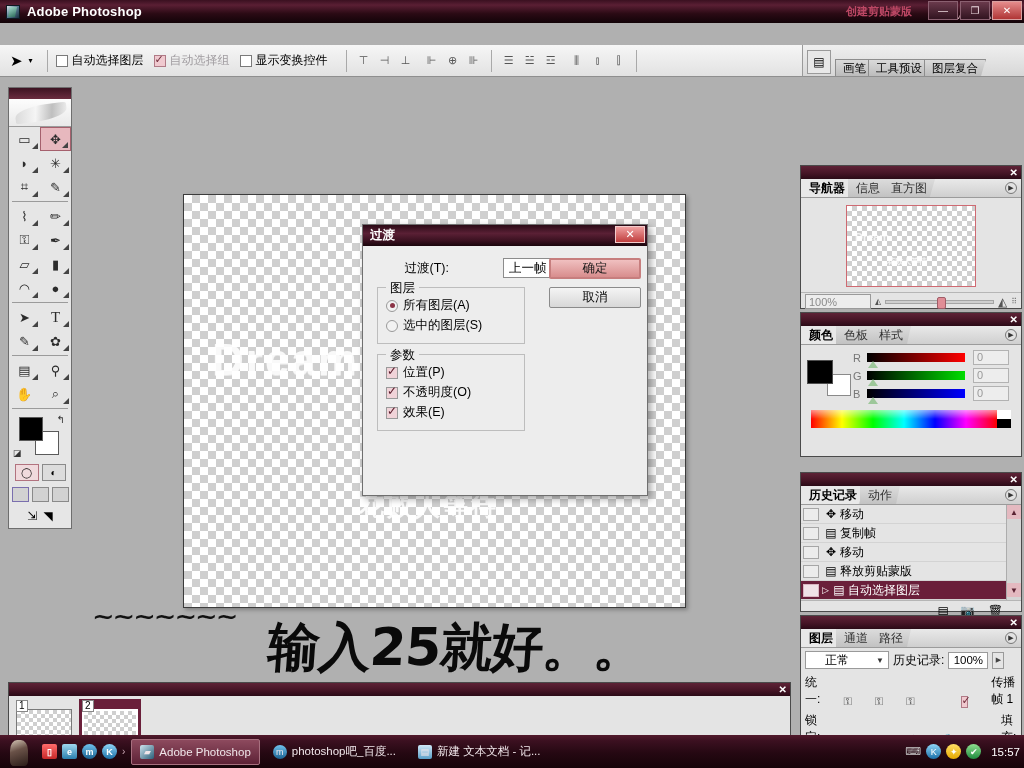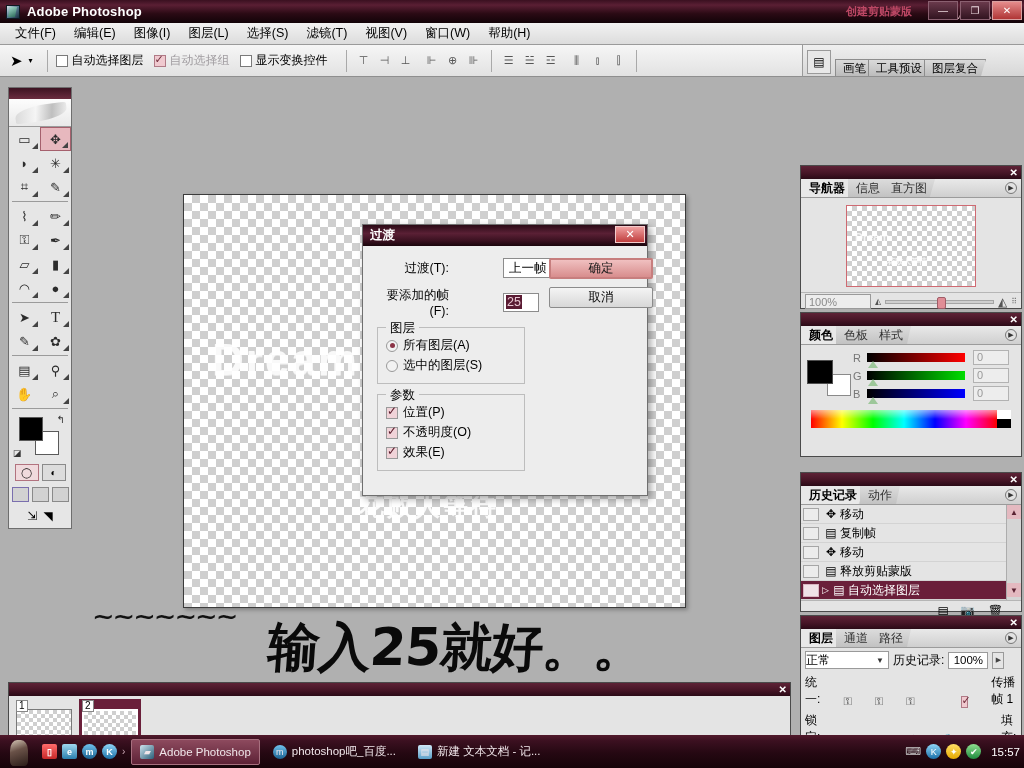--- a/index.html
+++ b/index.html
@@ -250,21 +250,21 @@
   .hist-ic { width:18px; text-align:center; font-size:12px; }
   .hist-scroll { position:absolute; right:0; top:0; width:15px; height:95px; background:#d5d5d5; border-left:1px solid #acacac; }
   .hs-btn { height:14px; background:#e4b9c0; display:flex; align-items:center; justify-content:center; font-size:8px; color:#5a2232; }
   .hist-foot { height:20px; border-top:1px solid #b5b5b5; display:flex; align-items:center;
                justify-content:flex-end; gap:12px; padding-right:18px; font-size:12px; }
 
   
   #layers { left:800px; top:538px; width:222px; height:182px; }
   .lay-row1 { display:flex; align-items:center; padding:3px 4px; gap:4px; }
   .lay-blend { width:84px; height:18px; border:1px solid #9a9a9a; background:#fff; font-size:12px;
-               padding-left:0; line-height:16px; position:relative; }
+               padding-left:19px; line-height:16px; position:relative; }
   .lay-blend:after{content:"▼"; position:absolute; right:4px; top:1px; font-size:8px; color:#333;}
   .lay-lbl { font-size:12px; }
   .lay-field { width:40px; height:17px; border:1px solid #9a9a9a; background:#fff; font-size:11.5px;
                text-align:center; line-height:15px; }
   .lay-spin { width:12px; height:17px; border:1px solid #9a9a9a; background:#e5e5e5; font-size:7px;
               display:flex;align-items:center;justify-content:center;color:#444;}
   .lay-row2, .lay-row3 { display:flex; align-items:flex-end; padding:2px 4px; gap:23px; font-size:12px; }
   .lock-ic { font-size:11px; color:#444; }
   .lay-list { border-top:1px solid #b5b5b5; position:relative; }
   .lay-item { height:31px; display:flex; align-items:center; border-bottom:1px solid #cfcfcf; }
@@ -324,21 +324,21 @@
     font-size:12.5px; padding-left:5px; line-height:18px; position:relative;
   }
   .dlg-select:after { content:"▼"; position:absolute; right:4px; top:2px; font-size:8px; color:#222; }
   .dlg-input {
     width:36px; height:19px; border:1px solid #8c8c8c; background:#fff; margin-left:6px;
     font-size:12.5px; line-height:17px; padding-left:2px;
   }
   .dlg-input b { background:#5a1b33; color:#e8c7d2; padding:0 1px; font-weight:normal; }
   .dlg-btns { position:absolute; right:14px; top:12px; width:84px; }
   .dlg-btn {
-    width:104px; height:21px; border:1px solid #8b8b8b; font-size:12.5px;
+    width:92px; height:21px; border:1px solid #8b8b8b; font-size:12.5px;
     display:flex; align-items:center; justify-content:center; margin-bottom:8px;
     background:linear-gradient(to bottom,#f4f4f4,#d8d8d8); border-radius:2px;
   }
   .dlg-btn.primary {
     background:linear-gradient(to bottom,#f0c0c0,#d88d8d); border:2px solid #c77e7e; color:#1a1a1a;
   }
   .fieldset {
     border:1px solid #bdbdbd; margin:2px 0 10px 0; padding:6px 8px 6px 8px; width:148px;
     position:relative;
   }
@@ -403,31 +403,20 @@
     <div class="title-text">Adobe Photoshop</div>
     <div class="title-watermark">创建剪贴蒙版</div>
     <div class="wm2">WWW.MISSYUAN.COM</div>
     <div class="winbtns">
       <div class="winbtn">—</div>
       <div class="winbtn">❐</div>
       <div class="winbtn close">✕</div>
     </div>
   </div>
 
-  <div class="menubar">
-    <div class="menuitem">文件(F)</div>
-    <div class="menuitem">编辑(E)</div>
-    <div class="menuitem">图像(I)</div>
-    <div class="menuitem">图层(L)</div>
-    <div class="menuitem">选择(S)</div>
-    <div class="menuitem">滤镜(T)</div>
-    <div class="menuitem">视图(V)</div>
-    <div class="menuitem">窗口(W)</div>
-    <div class="menuitem">帮助(H)</div>
-  </div>
 
   <div class="optionsbar">
     <div class="tool-preset">
       <span class="gl">➤</span>
       <span style="margin-left:6px;font-size:8px;">▾</span>
     </div>
     <div class="sep"></div>
 
     <div class="opt-check">
       <span class="cbox"></span>
@@ -744,24 +733,20 @@
     <div class="dlg">
       <div class="dlg-title">
         <span>过渡</span>
         <div class="dlg-close">✕</div>
       </div>
       <div class="dlg-body">
         <div class="dlg-row">
           <span class="dlg-lbl" style="width:72px">过渡(T):</span>
           <div class="dlg-select">上一帧</div>
         </div>
-        <div class="dlg-row">
-          <span class="dlg-lbl" style="width:72px">要添加的帧(F):</span>
-          <div class="dlg-input"><b>25</b></div>
-        </div>
 
         <div class="fieldset">
           <span class="legend">图层</span>
           <div class="radio-row">
             <span class="radio on"></span>
             <span>所有图层(A)</span>
           </div>
           <div class="radio-row">
             <span class="radio"></span>
             <span>选中的图层(S)</span>

